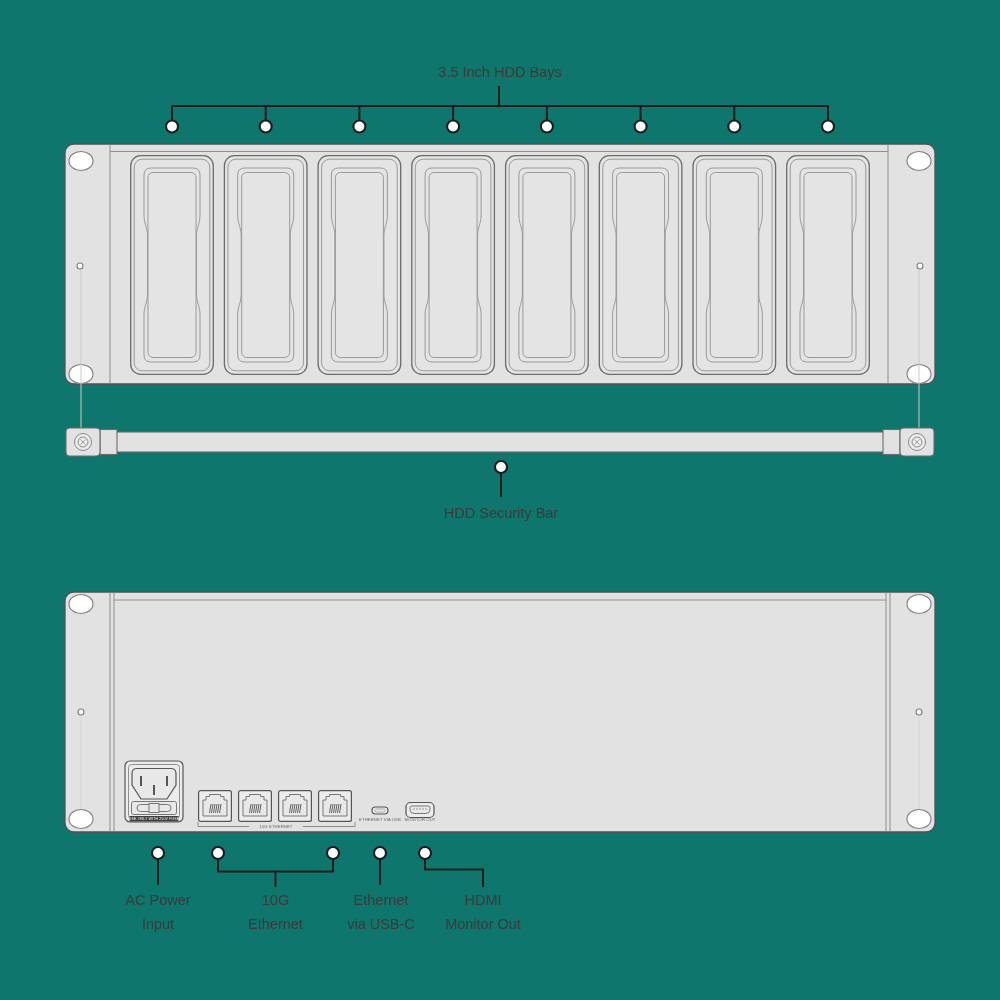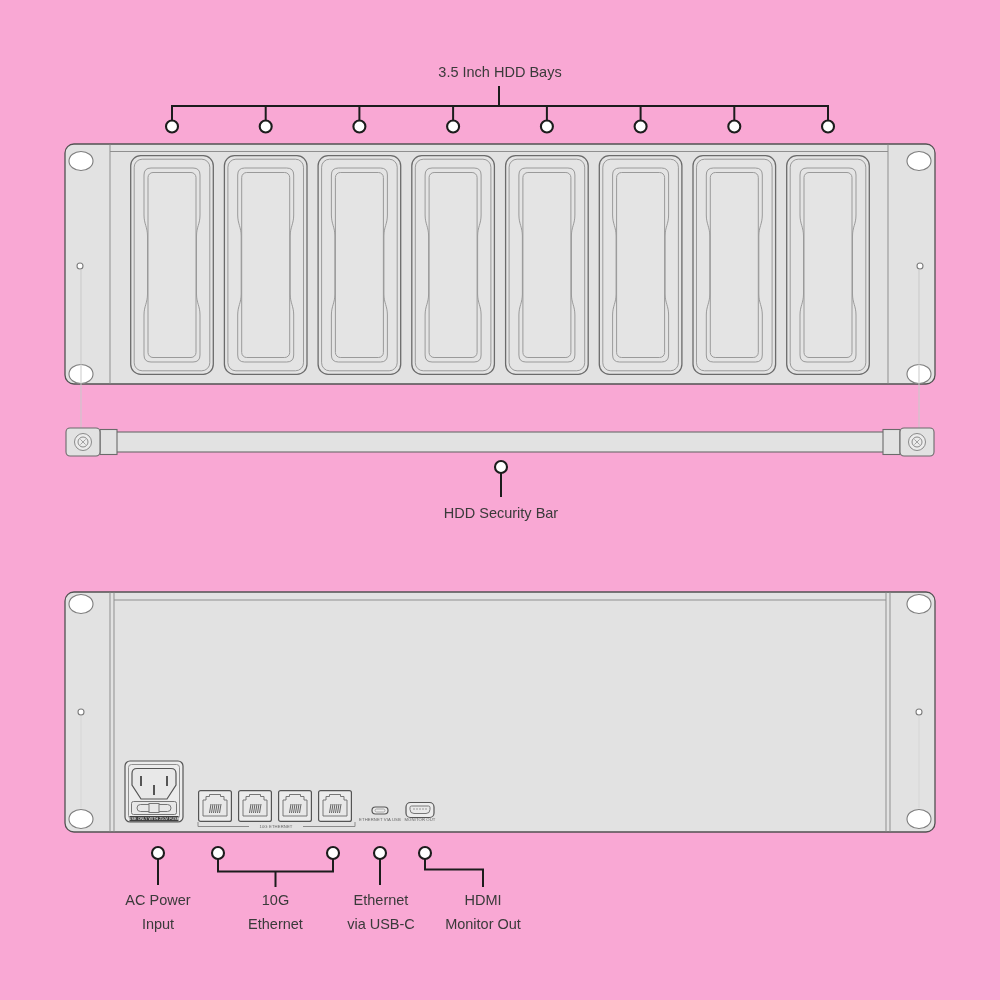--- a/index.html
+++ b/index.html
@@ -1,16 +1,16 @@
 <!DOCTYPE html>
 <html><head>
 <meta charset="utf-8">
 <style>
   html,body{margin:0;padding:0;background:#ffffff;}
-  .stage{width:1000px;height:1000px;position:relative;background:#f9a8d4;overflow:hidden;}
+  .stage{width:1000px;height:1000px;position:relative;background:#0f766e;overflow:hidden;}
   svg{display:block;font-family:"Liberation Sans", sans-serif;}
   .lbl{font-size:14.5px;fill:#3a3a3a;}
   .tiny{font-size:4.2px;fill:#666666;letter-spacing:.12px;}
   .fusetxt{font-size:3.6px;fill:#ffffff;letter-spacing:.1px;}
   .co{stroke:#1c1c1c;stroke-width:2;fill:none;stroke-linecap:square;stroke-linejoin:miter;}
   .cc{fill:#ffffff;stroke:#1c1c1c;stroke-width:2.1;}
   .panel{fill:#e2e2e2;stroke:#525252;stroke-width:1.3;}
   .d1{stroke:#8f8f8f;stroke-width:1;fill:none;}
   .d2{stroke:#9a9a9a;stroke-width:1;fill:none;}
   .dark{stroke:#555555;stroke-width:1.2;fill:#ececec;}

